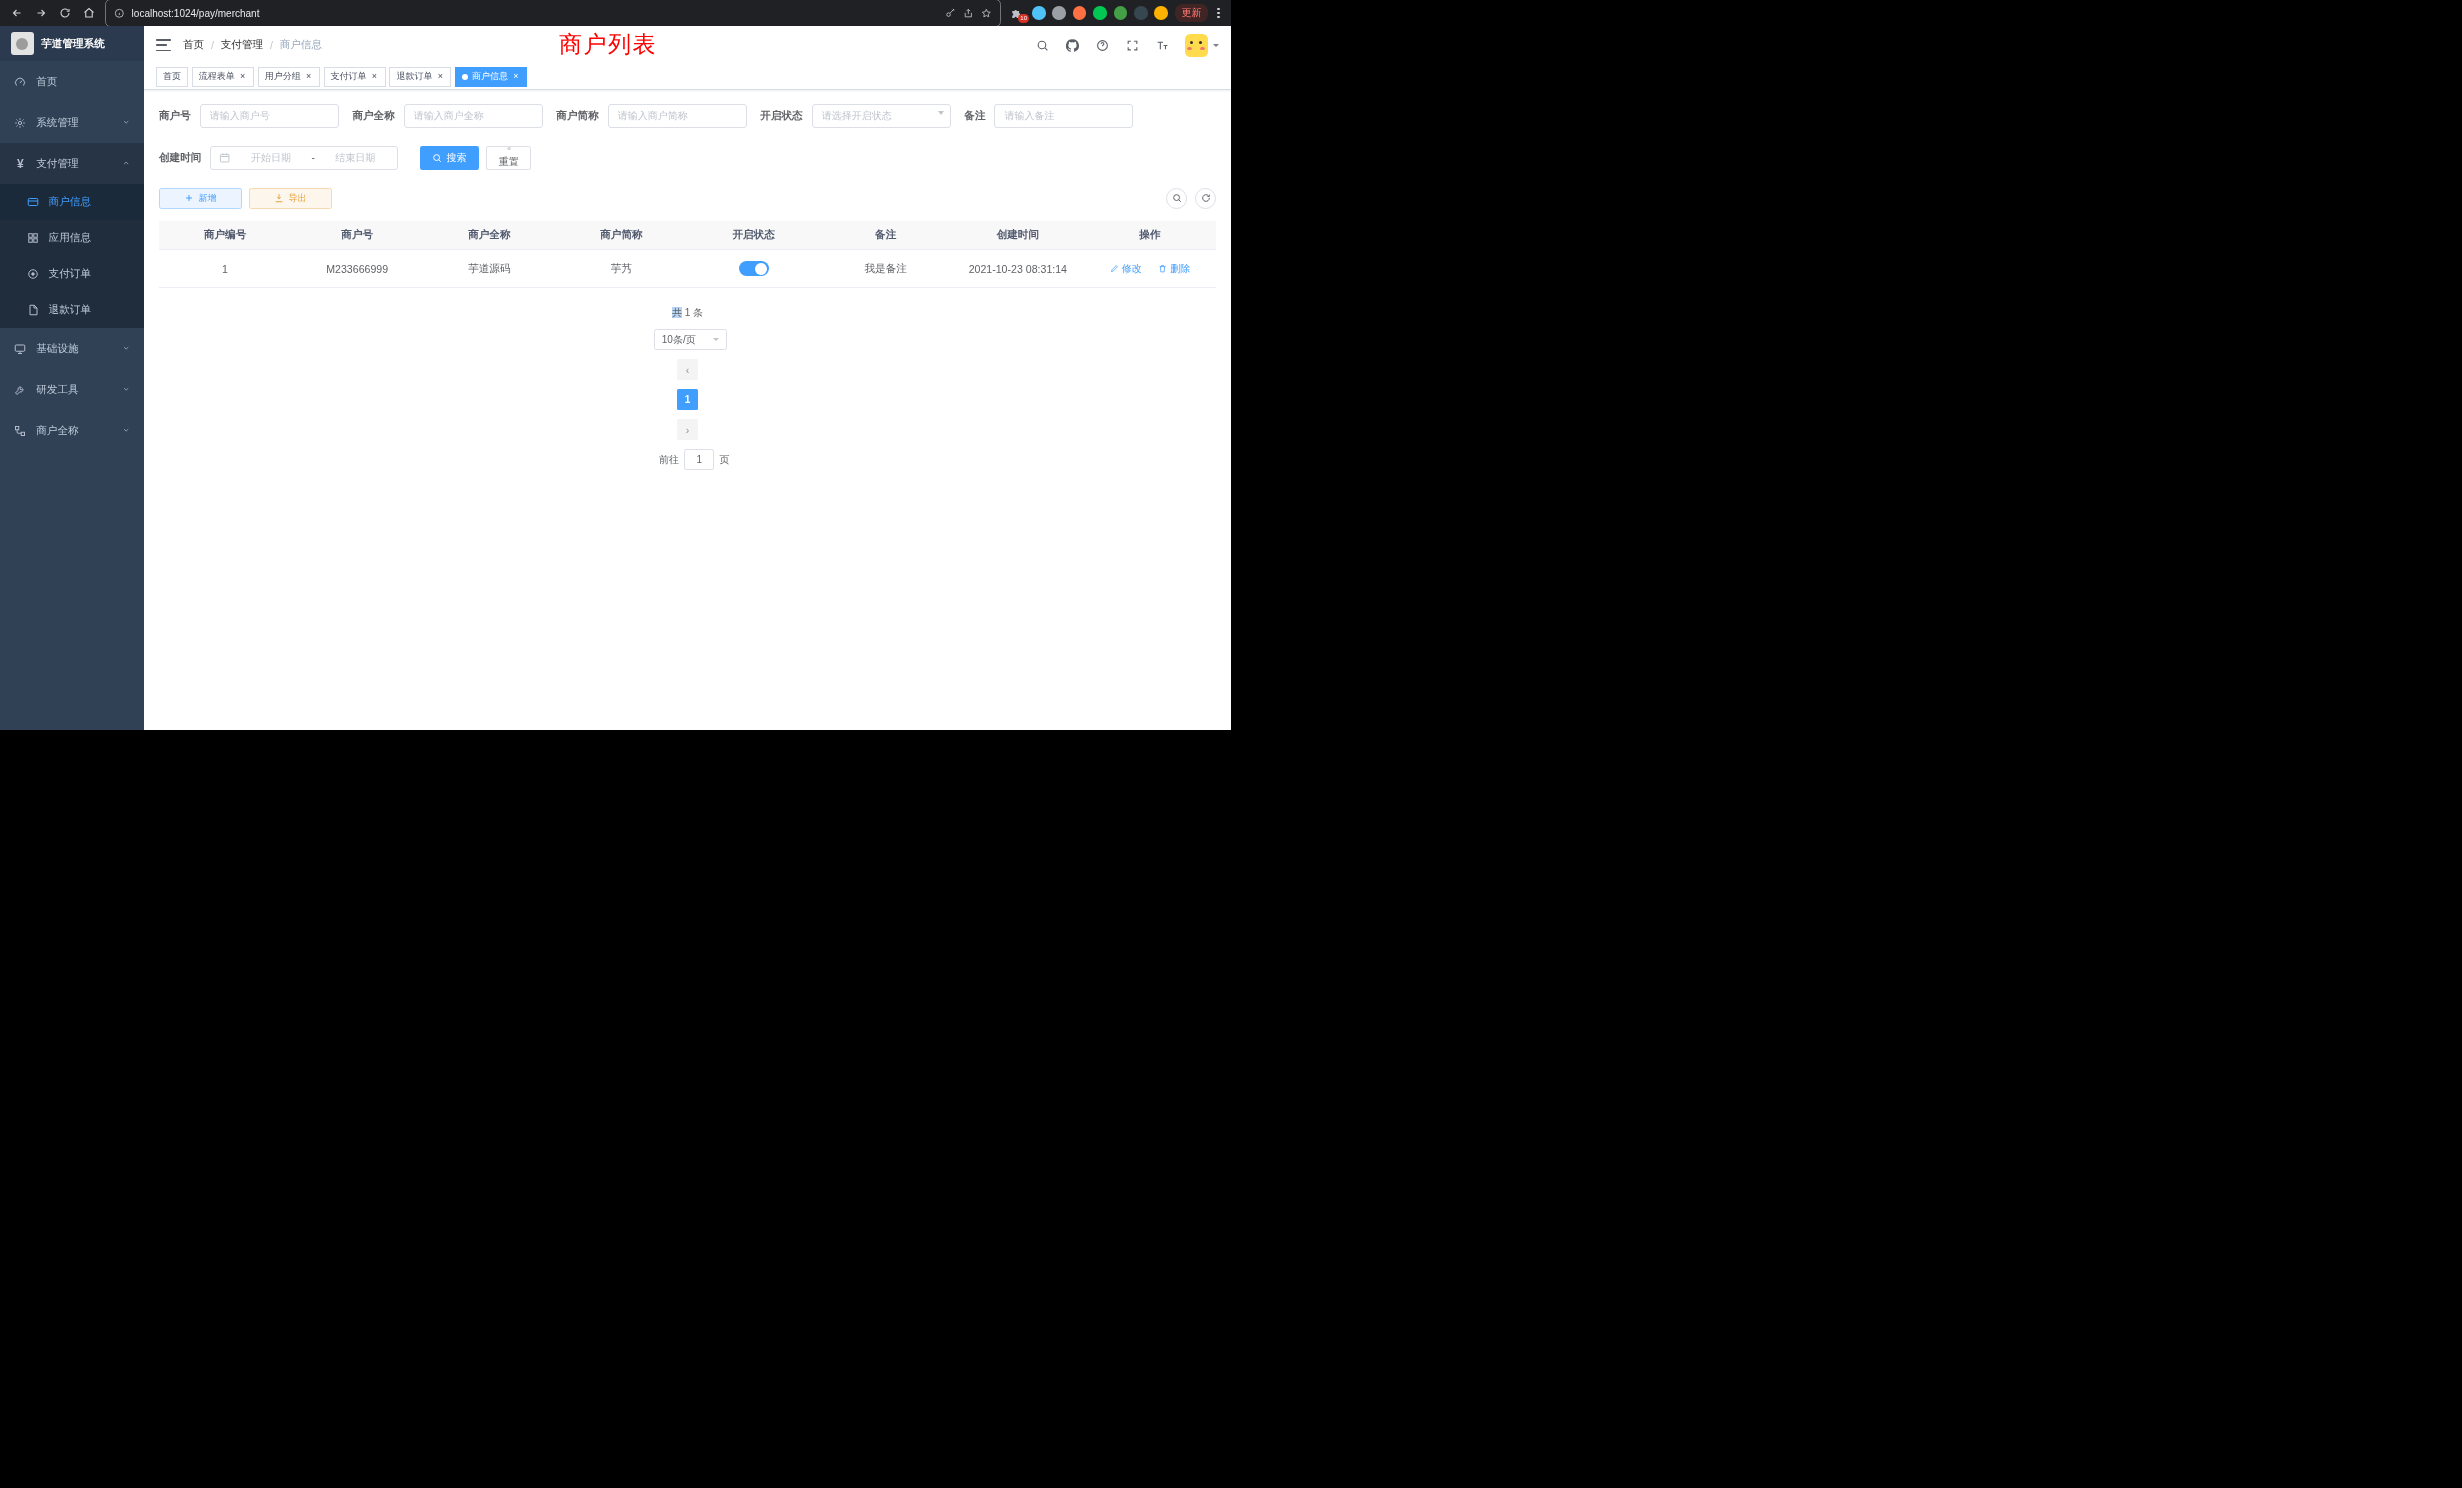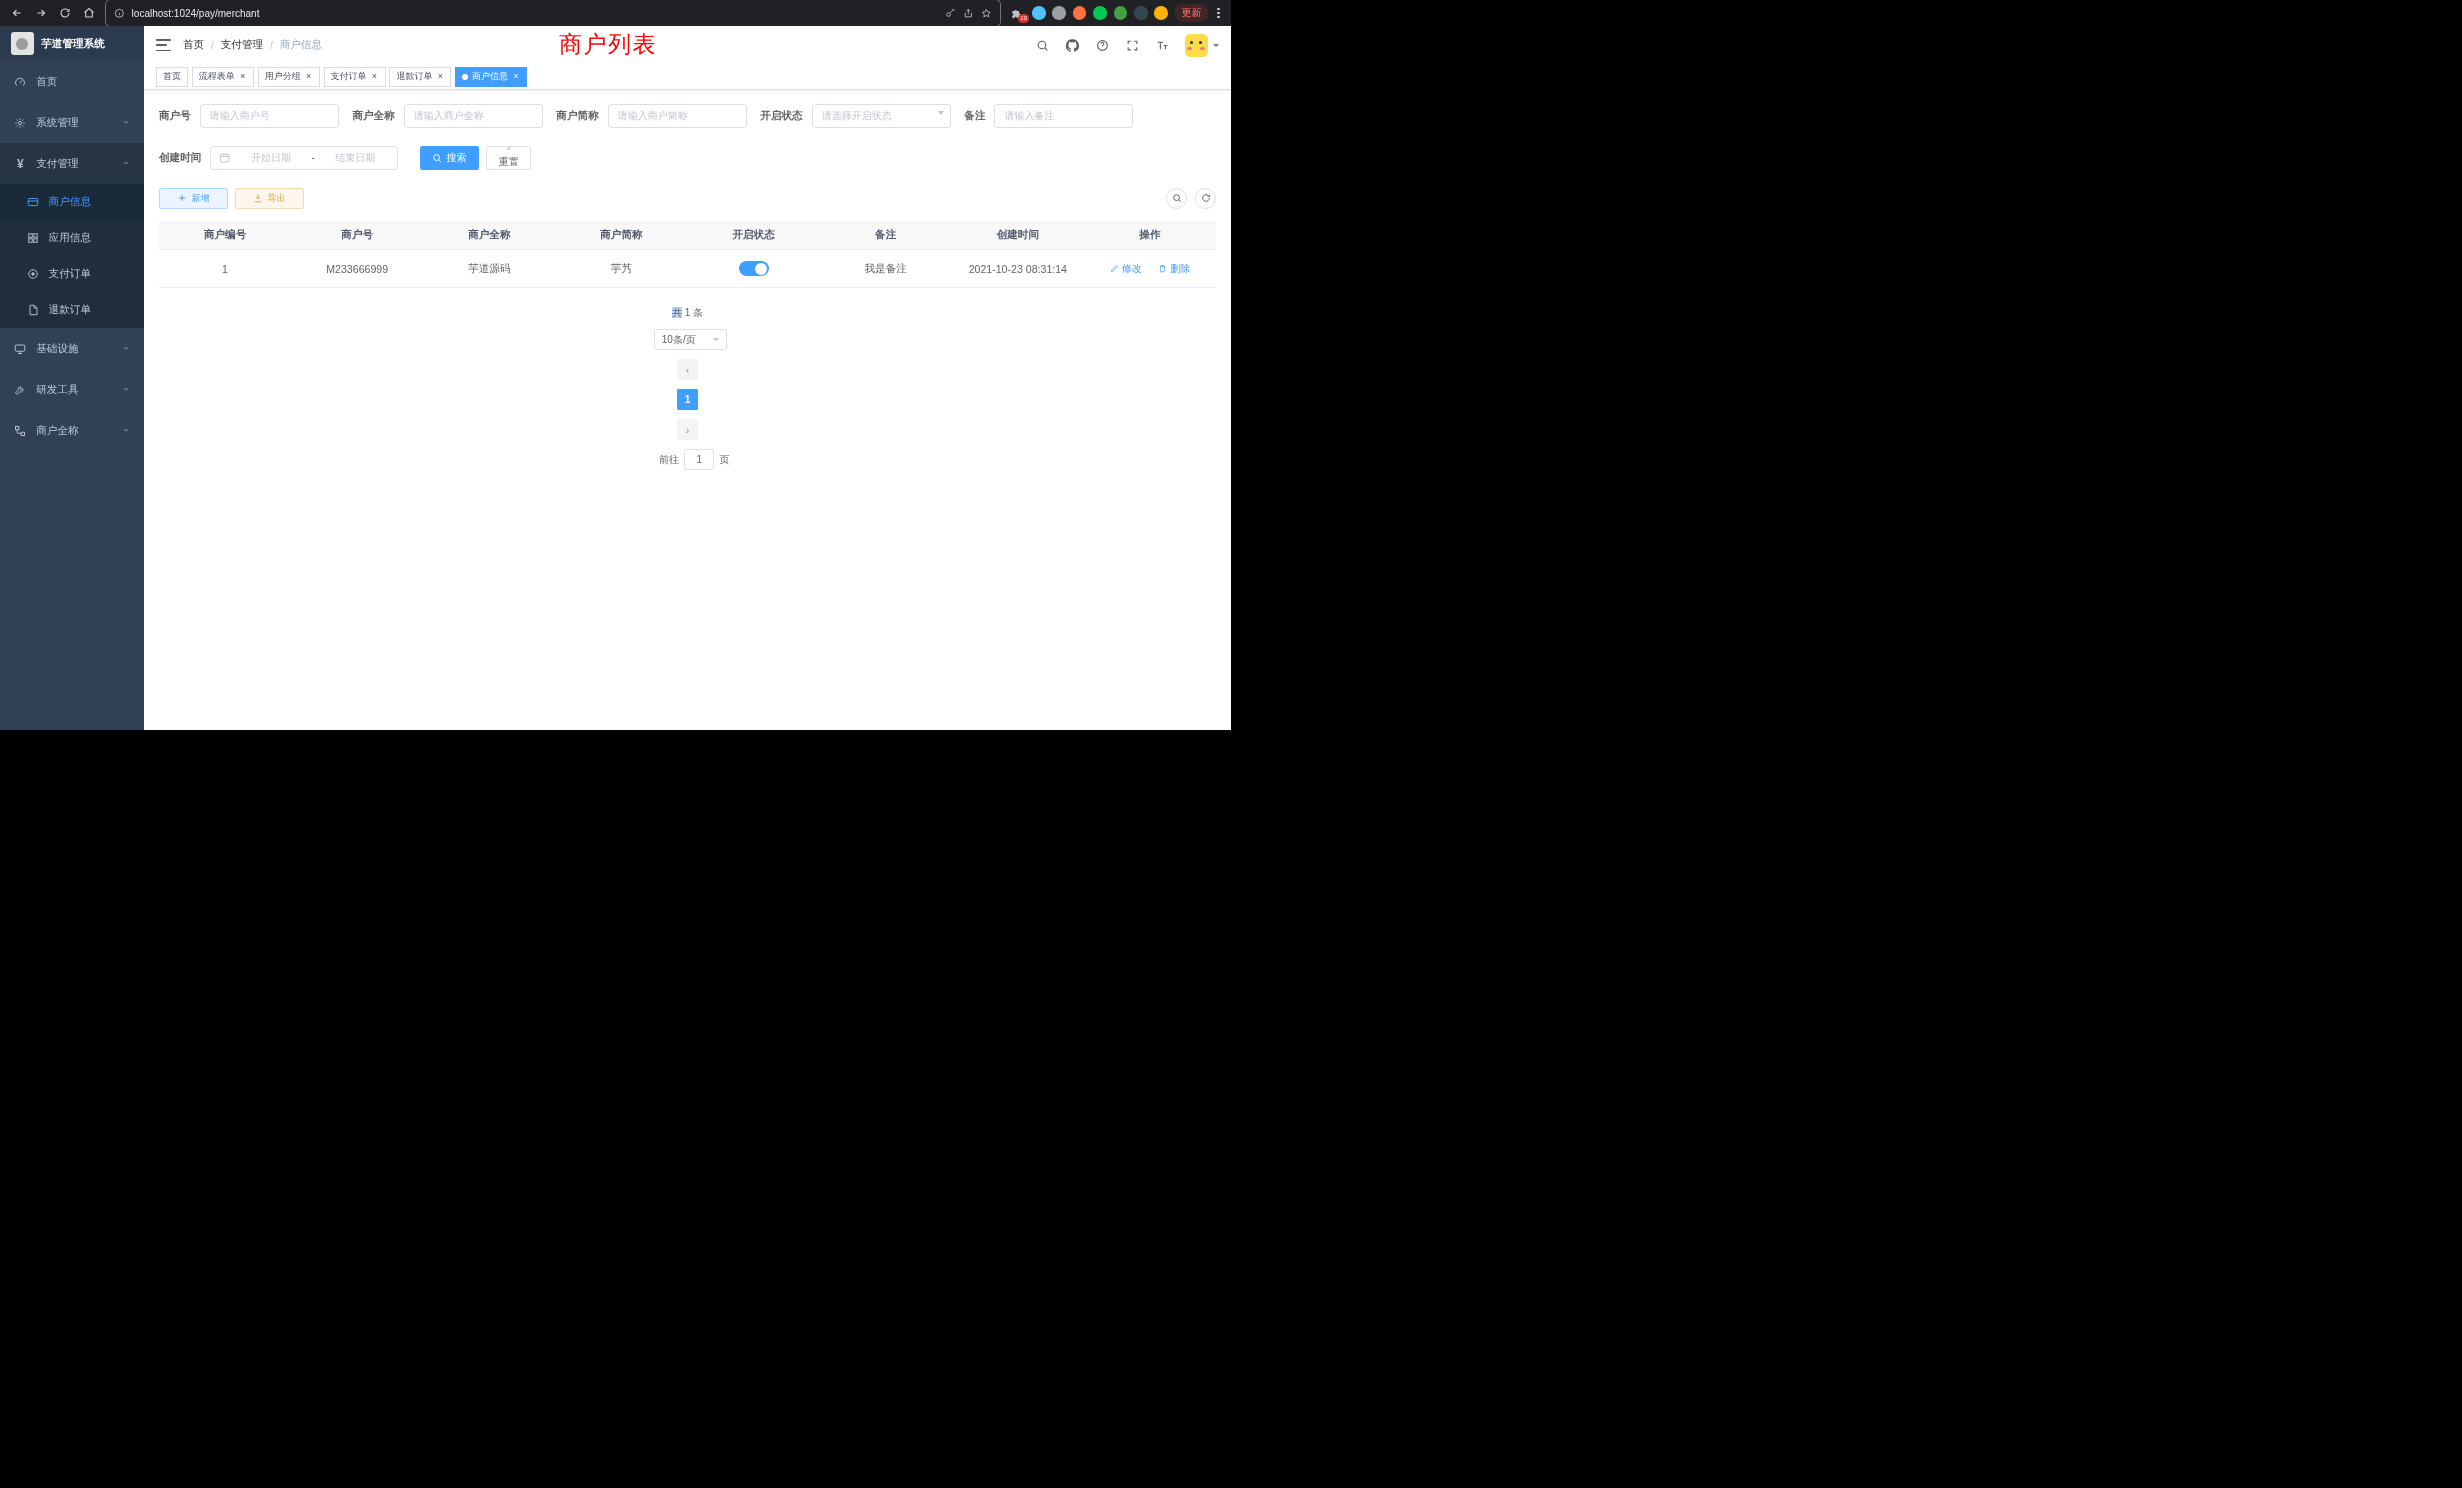--- a/index.html
+++ b/index.html
@@ -89,21 +89,21 @@
   .date-range { width:188px; height:24px; border:0.8px solid #dcdfe6; border-radius:3px; display:flex; align-items:center; padding:0 7.6px; gap:6px; color:#bfc4cc; font-size:10px; cursor:pointer; background:#fff; }
   .date-range .cal-ic { width:11.4px; height:11.4px; color:#c0c4cc; display:flex; }
   .date-range .cal-ic svg { width:11.4px; height:11.4px; }
   .date-part { flex:1; text-align:center; white-space:nowrap; }
   .date-sep { color:#606266; }
 
   .btn { height:24px; padding:0 11.4px; border-radius:2.3px; font-size:10px; display:inline-flex; align-items:center; gap:4.5px; cursor:pointer; border:0.8px solid transparent; white-space:nowrap; }
   .btn svg { width:10px; height:10px; }
   .btn-primary { background:#409eff; color:#fff; margin-left:7.6px; }
   .btn-default { background:#fff; border-color:#dcdfe6; color:#606266; margin-left:7.6px;flex-direction:column; }
-  .btn-sm { height:21px; padding:0 17px; font-size:9px; border-radius:2.3px; }
+  .btn-sm { height:21px; padding:0 24px; font-size:9px; border-radius:2.3px; }
   .btn-plain-primary { background:#ecf5ff; border-color:#b3d8ff; color:#409eff; }
   .btn-plain-warning { background:#fdf6ec; border-color:#f5dab1; color:#e6a23c; margin-left:7.6px; }
   .toolbar-row { display:flex; align-items:center; }
   .toolbar-right { margin-left:auto; display:flex; gap:7.6px; }
   .circle-btn { width:21px; height:21px; border-radius:50%; border:0.8px solid #dcdfe6; background:#fff; color:#606266; display:flex; align-items:center; justify-content:center; cursor:pointer; }
   .circle-btn svg { width:10px; height:10px; }
 
   table.data-table { width:100%; border-collapse:collapse; table-layout:fixed; margin-top:12px; font-size:10.6px; }
   .data-table th { background:#f8f8f9; color:#515a6e; font-weight:700; height:29px; border-bottom:0.8px solid #ebeef5; text-align:center; }
   .data-table td { height:38px; text-align:center; color:#606266; border-bottom:0.8px solid #ebeef5; }

